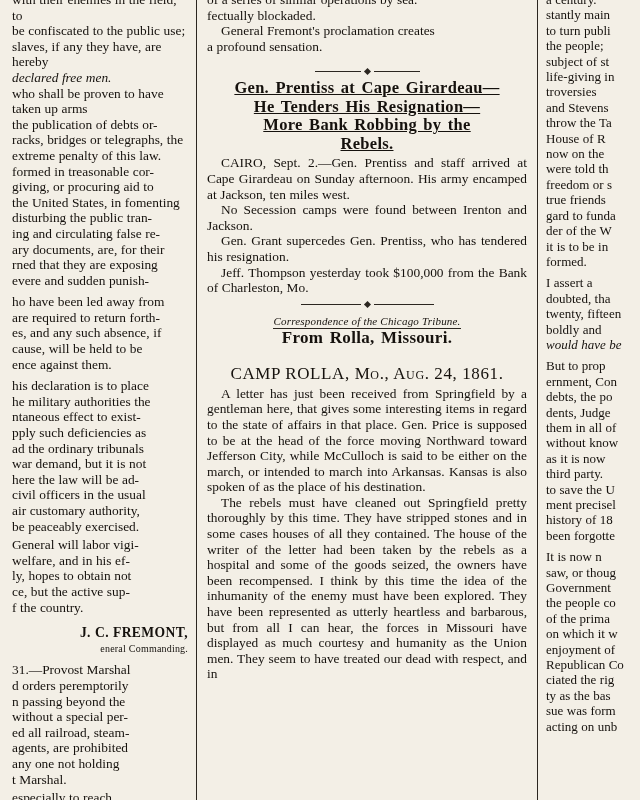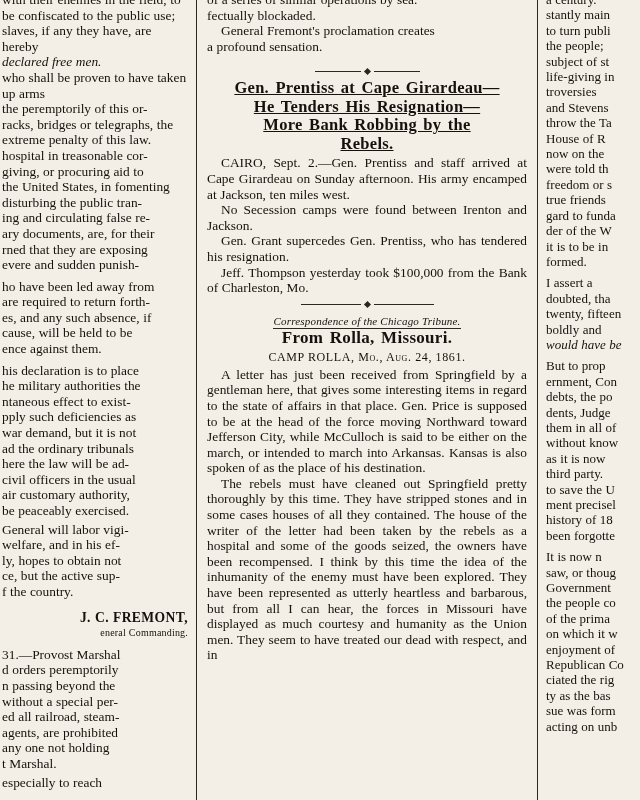--- a/index.html
+++ b/index.html
@@ -29,21 +29,21 @@
     display: flex;
     height: 800px;
   }
   .col {
     position: relative;
     box-sizing: border-box;
     overflow: hidden;
   }
   .col-left {
     width: 196px;
-    padding: 0 8px 0 2px;
+    padding: 0 8px 0 12px;
   }
   .col-mid {
     width: 342px;
     padding: 0 10px 0 10px;
     border-left: 1px solid #2b2620;
     border-right: 1px solid #2b2620;
   }
   .col-right {
     width: 102px;
     padding: 0 4px 0 8px;
@@ -116,27 +116,27 @@
   .subhead .underline {
     border-bottom: 1px solid #2b2620;
     padding-bottom: 1px;
   }
   .section-title {
     text-align: center;
     font-weight: bold;
     font-size: 17px;
     line-height: 19px;
     letter-spacing: 0.3px;
-    margin: 1px 0 3px 0;
+    margin: 1px 0 17px 0;
     word-spacing: 2px;
   }
   .dateline-center {
     text-align: center;
     font-variant: small-caps;
-    font-size: 12px;
+    font-size: 17px;
     letter-spacing: 0.6px;
     margin: 3px 0 2px 0;
   }
   .signature {
     text-align: right;
     font-weight: bold;
     font-size: 13.6px;
     letter-spacing: 0.4px;
     margin-top: 10px;
   }
@@ -172,44 +172,44 @@
 <div class="page">
   <div class="columns">
 
     <div class="col col-left">
       <div class="body-text clipped-top">
         <p class="noindent">with their enemies in the field, to</p>
         <p class="noindent">be confiscated to the public use;</p>
         <p class="noindent">slaves, if any they have, are hereby</p>
         <p class="noindent ital">declared free men.</p>
         <p class="noindent">who shall be proven to have taken up arms</p>
-        <p class="noindent">the peremptorily of this or-</p>
+        <p class="noindent">the publication of debts or-</p>
         <p class="noindent">racks, bridges or telegraphs, the</p>
         <p class="noindent">extreme penalty of this law.</p>
-        <p class="noindent">hospital in treasonable cor-</p>
+        <p class="noindent">formed in treasonable cor-</p>
         <p class="noindent">giving, or procuring aid to</p>
         <p class="noindent">the United States, in fomenting</p>
         <p class="noindent">disturbing the public tran-</p>
         <p class="noindent">ing and circulating false re-</p>
         <p class="noindent">ary documents, are, for their</p>
         <p class="noindent">rned that they are exposing</p>
         <p class="noindent">evere and sudden punish-</p>
         <div class="gap-sm"></div>
         <p class="noindent">ho have been led away from</p>
         <p class="noindent">are required to return forth-</p>
         <p class="noindent">es, and any such absence, if</p>
         <p class="noindent">cause, will be held to be</p>
         <p class="noindent">ence against them.</p>
         <div class="gap-sm"></div>
         <p class="noindent">his declaration is to place</p>
         <p class="noindent">he military authorities the</p>
         <p class="noindent">ntaneous effect to exist-</p>
         <p class="noindent">pply such deficiencies as</p>
+        <p class="noindent">ad the ordinary tribunals</p>
         <p class="noindent">war demand, but it is not</p>
-        <p class="noindent">ad the ordinary tribunals</p>
         <p class="noindent">here the law will be ad-</p>
         <p class="noindent">civil officers in the usual</p>
         <p class="noindent">air customary authority,</p>
         <p class="noindent">be peaceably exercised.</p>
         <div class="gap-xs"></div>
         <p class="noindent">General will labor vigi-</p>
         <p class="noindent">welfare, and in his ef-</p>
         <p class="noindent">ly, hopes to obtain not</p>
         <p class="noindent">ce, but the active sup-</p>
         <p class="noindent">f the country.</p>

